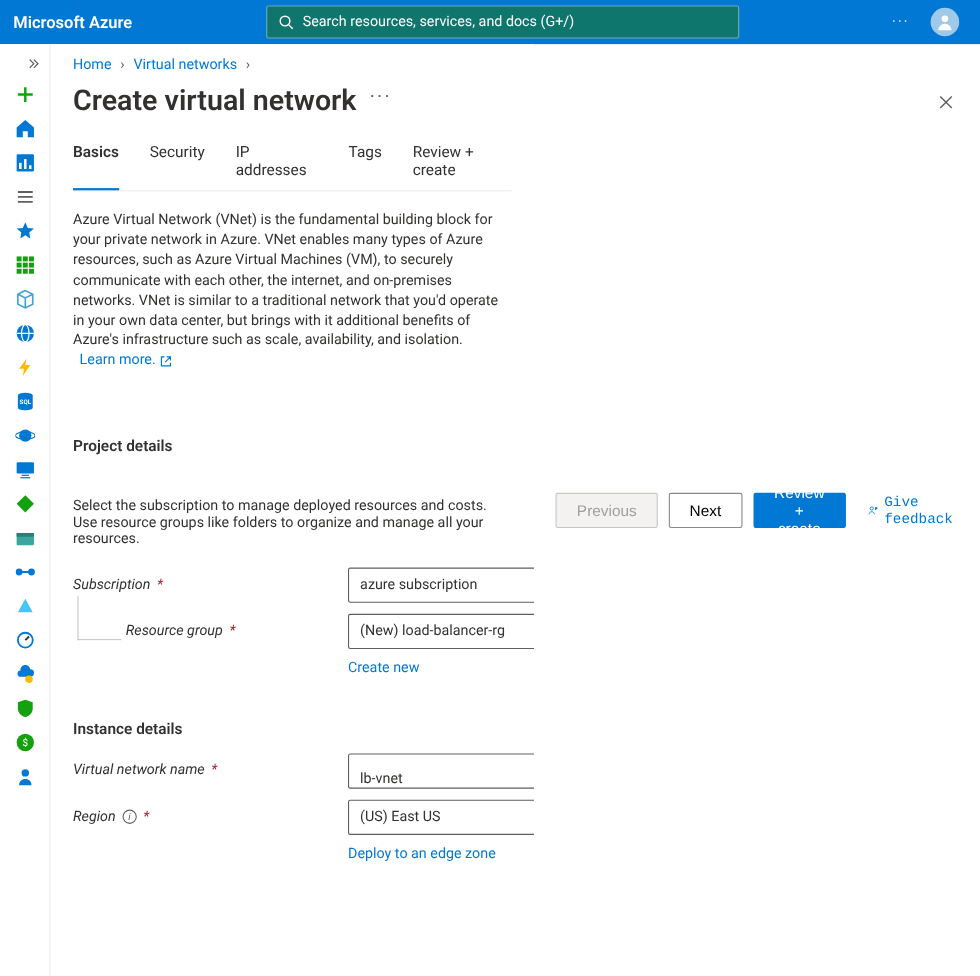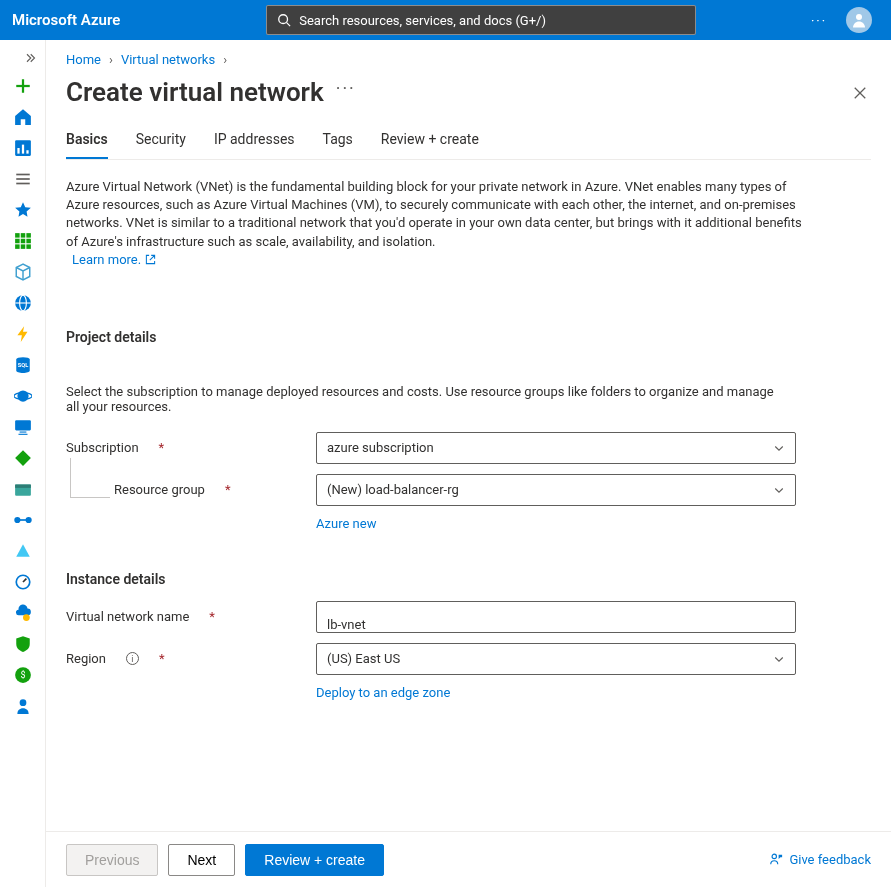--- a/index.html
+++ b/index.html
@@ -26,23 +26,23 @@
     flex: 0 0 40px;
   }
   .topbar .brand {
     font-size: 15px;
     font-weight: 600;
     flex: 0 0 auto;
     padding-right: 120px;
   }
   .searchbox {
     flex: 0 0 430px;
-    margin-left: 26px;
+    margin-left: 2px;
     height: 30px;
-    background: #404040;
+    background: #0f766e;
     border-radius: 2px;
     border: 1px solid #ffffff66;
     display: flex;
     align-items: center;
     padding: 0 10px;
     color: #fff;
   }
   .searchbox svg { flex: 0 0 14px; margin-right: 8px; }
   .searchbox span { color: #fff; font-size: 13px; }
   .topbar .spacer { flex: 1; }
@@ -101,21 +101,21 @@
     padding-right: 10px;
     color: #605e5c;
     cursor: pointer;
   }
 
   
   .main {
     flex: 1;
     position: relative;
     display: flex;
-    flex-direction: column;
+    flex-direction: row;
     min-width: 0;
   }
   .content-scroll {
     flex: 1;
     overflow: auto;
     padding: 12px 20px 0 20px;
   }
   .breadcrumbs {
     font-size: 13px;
     display: flex;
@@ -196,21 +196,22 @@
   .form-row {
     display: flex;
     align-items: center;
     margin-bottom: 10px;
   }
   .form-row .label {
     flex: 0 0 250px;
     font-size: 13px;
     display: flex;
     align-items: center;
-    gap: 20px;
+    gap: 6px;
+    font-style: italic;
   }
   .req { color: #a4262c; }
   .form-row.indented .label-wrap {
     flex: 0 0 250px;
     display: flex;
     align-items: center;
     justify-content: space-between;
   }
   .indent-bracket {
     width: 40px;
@@ -287,22 +288,24 @@
     background: #f3f2f1;
     color: #a19f9d;
     border-color: #c8c6c4;
     cursor: default;
   }
   .footer .spacer { flex: 1; }
   .feedback {
     color: #0078d4;
     cursor: pointer;
     display: inline-flex;
+    align-items: center;
     gap: 6px;
     font-size: 13px;
+    font-family: Liberation Mono, monospace;
   }
 </style>
 </head>
 <body>
 
 <div class="topbar">
   <div class="brand">Microsoft Azure</div>
   <div class="searchbox">
     <svg viewBox="0 0 16 16" width="14" height="14" fill="none" stroke="#fff" stroke-width="1.5">
         <circle cx="7" cy="7" r="5"></circle>
@@ -538,21 +541,21 @@
         </div>
         <div class="control">
           <div class="dropdown">
             <span>(New) load-balancer-rg</span>
             <svg width="12" height="12" viewBox="0 0 16 16" stroke="#605e5c" fill="none" stroke-width="1.5">
                 <path d="M3 6l5 5 5-5"></path>
               </svg>
           </div>
         </div>
       </div>
-      <a class="link-under">Azure new</a>
+      <a class="link-under">Create new</a>
 
       <div class="section-h" style="margin-top:40px">Instance details</div>
 
       <div class="form-row" style="margin-top:14px">
         <div class="label">
           <span>Virtual network name</span>
             <span class="req">*</span>
         </div>
         <div class="control">
           <div class="textinput">

